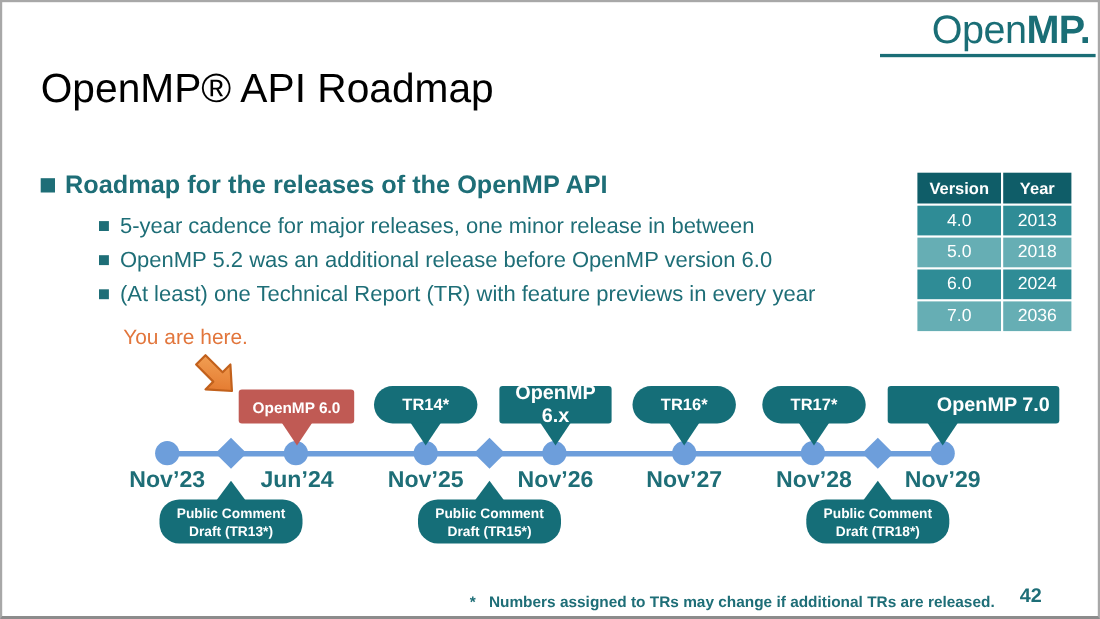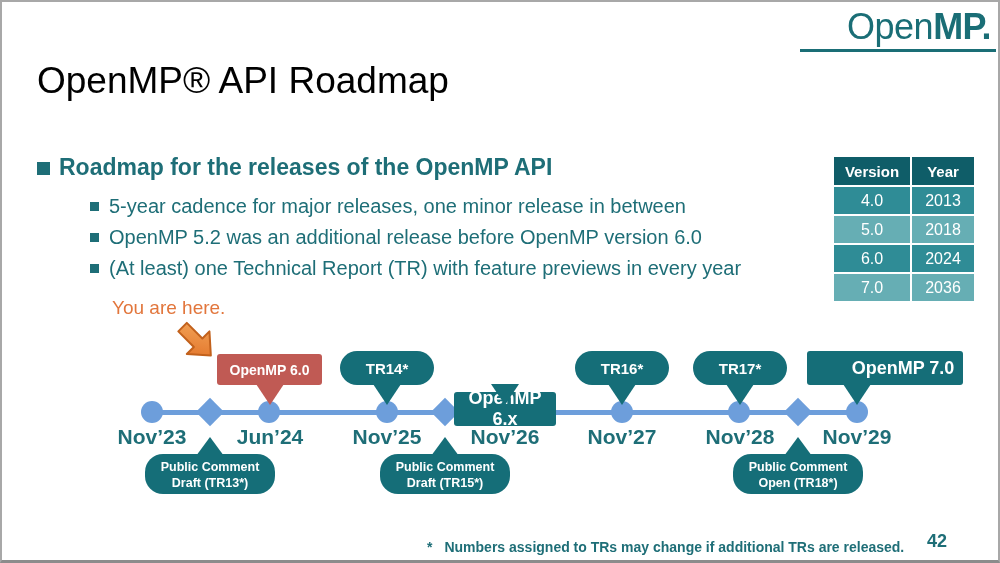--- a/index.html
+++ b/index.html
@@ -143,21 +143,21 @@
   <div class="callout red" style="left:215px;top:352px;width:105px;height:31px;font-size:14px;">
     <span>OpenMP 6.0</span>
   </div>
   <div class="ptr-down red" style="left:254px;top:382px;"></div>
 
   <div class="callout tr" style="left:338px;top:349px;width:94px;height:34px;font-size:15px;">
     <span>TR14*</span>
   </div>
   <div class="ptr-down" style="left:371px;top:382px;"></div>
 
-  <div class="callout rel" style="left:452px;top:349px;width:102px;height:34px;font-size:18px;margin-top:41px;">
+  <div class="callout rel" style="left:452px;top:349px;width:102px;height:34px;font-size:18px;">
     <span>OpenMP 6.x</span>
   </div>
   <div class="ptr-down" style="left:489px;top:382px;"></div>
 
   <div class="callout tr" style="left:573px;top:349px;width:94px;height:34px;font-size:15px;">
     <span>TR16*</span>
   </div>
   <div class="ptr-down" style="left:606px;top:382px;"></div>
 
   <div class="callout tr" style="left:691px;top:349px;width:94px;height:34px;font-size:15px;">
@@ -178,21 +178,21 @@
 
   <div class="ptr-up" style="left:429px;"></div>
   <div class="draft" style="left:378px;">
     <div>Public Comment</div>
     <div>Draft (TR15*)</div>
   </div>
 
   <div class="ptr-up" style="left:782px;"></div>
   <div class="draft" style="left:731px;">
     <div>Public Comment</div>
-    <div>Open (TR18*)</div>
+    <div>Draft (TR18*)</div>
   </div>
 
   <div class="footnote">
     <span class="marker">*</span><span>Numbers assigned to TRs may change if additional TRs are released.</span>
   </div>
   <div class="page-num">42</div>
 
 </div>
 
 </body></html>

